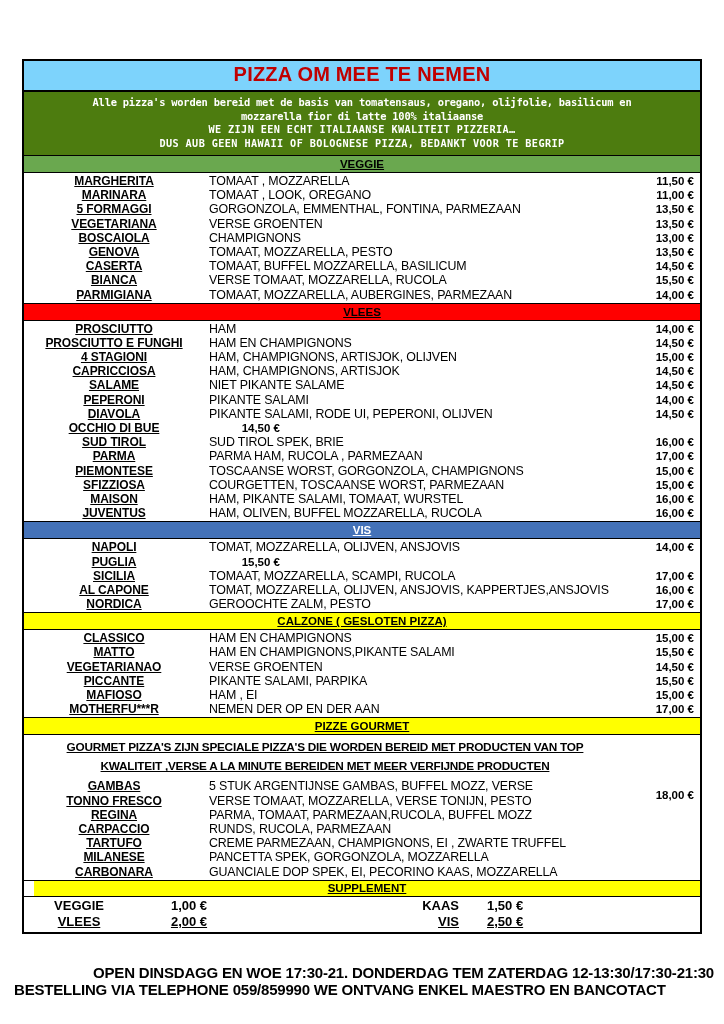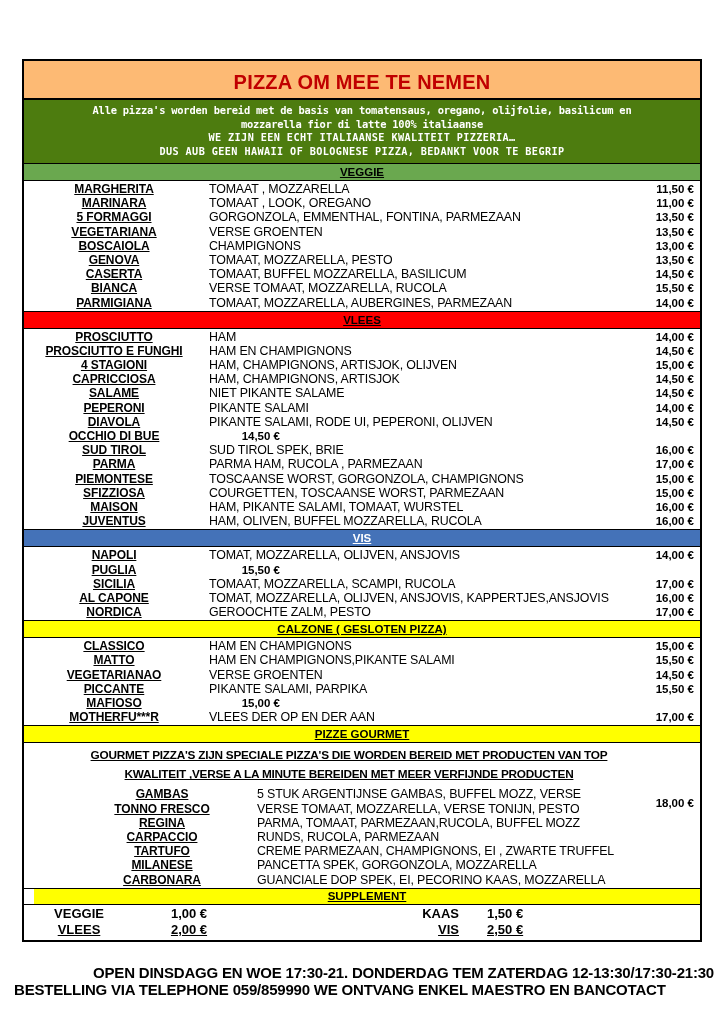--- a/index.html
+++ b/index.html
@@ -23,22 +23,22 @@
     top: 59px;
     width: 680px;
     border: 2px solid #000000;
     box-sizing: border-box;
     background: #ffffff;
   }
 
   
   .title-bar {
     text-align: center;
-    padding: 10px 0 4px 0;
-    background: #fdba74;
+    padding: 2px 0 4px 0;
+    background: #7dd3fc;
   }
   .title-text {
     font-family: "Liberation Sans", sans-serif;
     font-weight: bold;
     font-size: 20px;
     letter-spacing: 0.2px;
     color: #C00000;
   }
 
   
@@ -109,21 +109,21 @@
     width: 76px;
     flex: 0 0 76px;
     text-align: right;
     font-size: 11.5px;
     font-weight: bold;
     padding-right: 6px;
   }
 
   
   .gourmet-wrap { display: flex; align-items: stretch; }
-  .gourmet-left { flex: 1 1 auto; min-width: 0; padding-left: 48px; }
+  .gourmet-left { flex: 1 1 auto; min-width: 0; }
   .gourmet-note {
     text-align: center;
     font-weight: bold;
     font-size: 11.8px;
     line-height: 19px;
     padding: 3px 4px 2px 12px;
     letter-spacing: -0.25px;
   }
   .gourmet-note div { text-decoration: underline; white-space: nowrap; }
   .gourmet-price {
@@ -375,25 +375,26 @@
       <div class="col-desc">VERSE GROENTEN</div>
       <div class="col-price">14,50 €</div>
     </div>
     <div class="row">
       <div class="col-name"><span>PICCANTE</span></div>
       <div class="col-desc">PIKANTE SALAMI, PARPIKA</div>
       <div class="col-price">15,50 €</div>
     </div>
     <div class="row">
       <div class="col-name"><span>MAFIOSO</span></div>
+      <div class="col-desc">HAM , EI</div>
       <div class="col-price">15,00 €</div>
     </div>
     <div class="row">
       <div class="col-name"><span>MOTHERFU***R</span></div>
-      <div class="col-desc">VLEES DER OP EN DER AAN</div>
+      <div class="col-desc">NEMEN DER OP EN DER AAN</div>
       <div class="col-price">17,00 €</div>
     </div>
   </div>
 
   <div class="cat-band cat-yellow">
     <span>PIZZE GOURMET</span>
   </div>
   <div class="gourmet-wrap">
     <div class="gourmet-left">
       <div class="gourmet-note">

